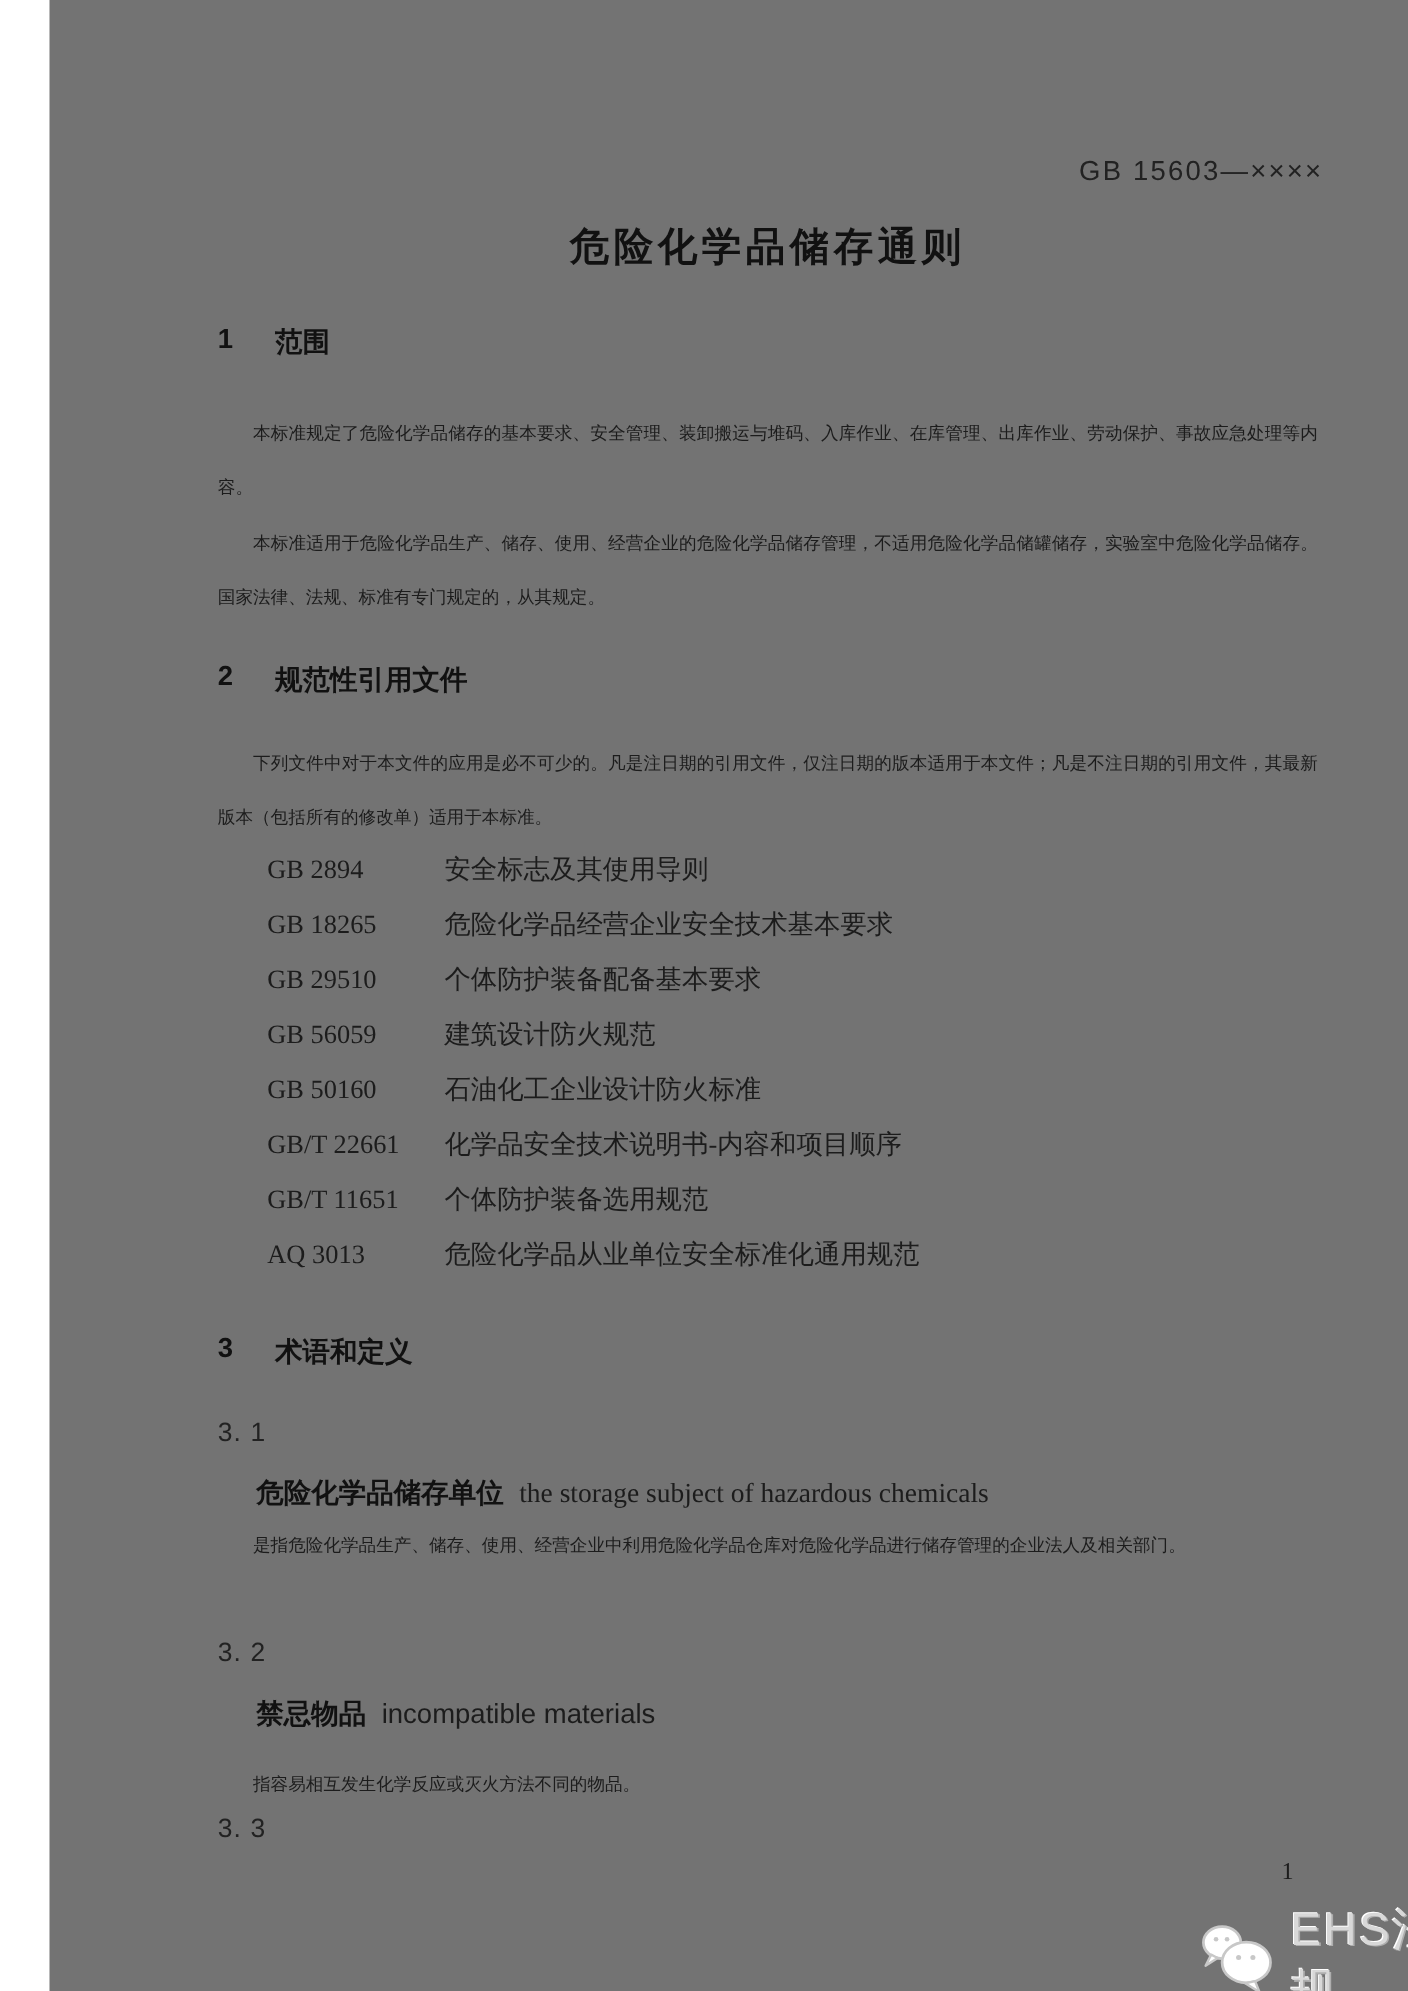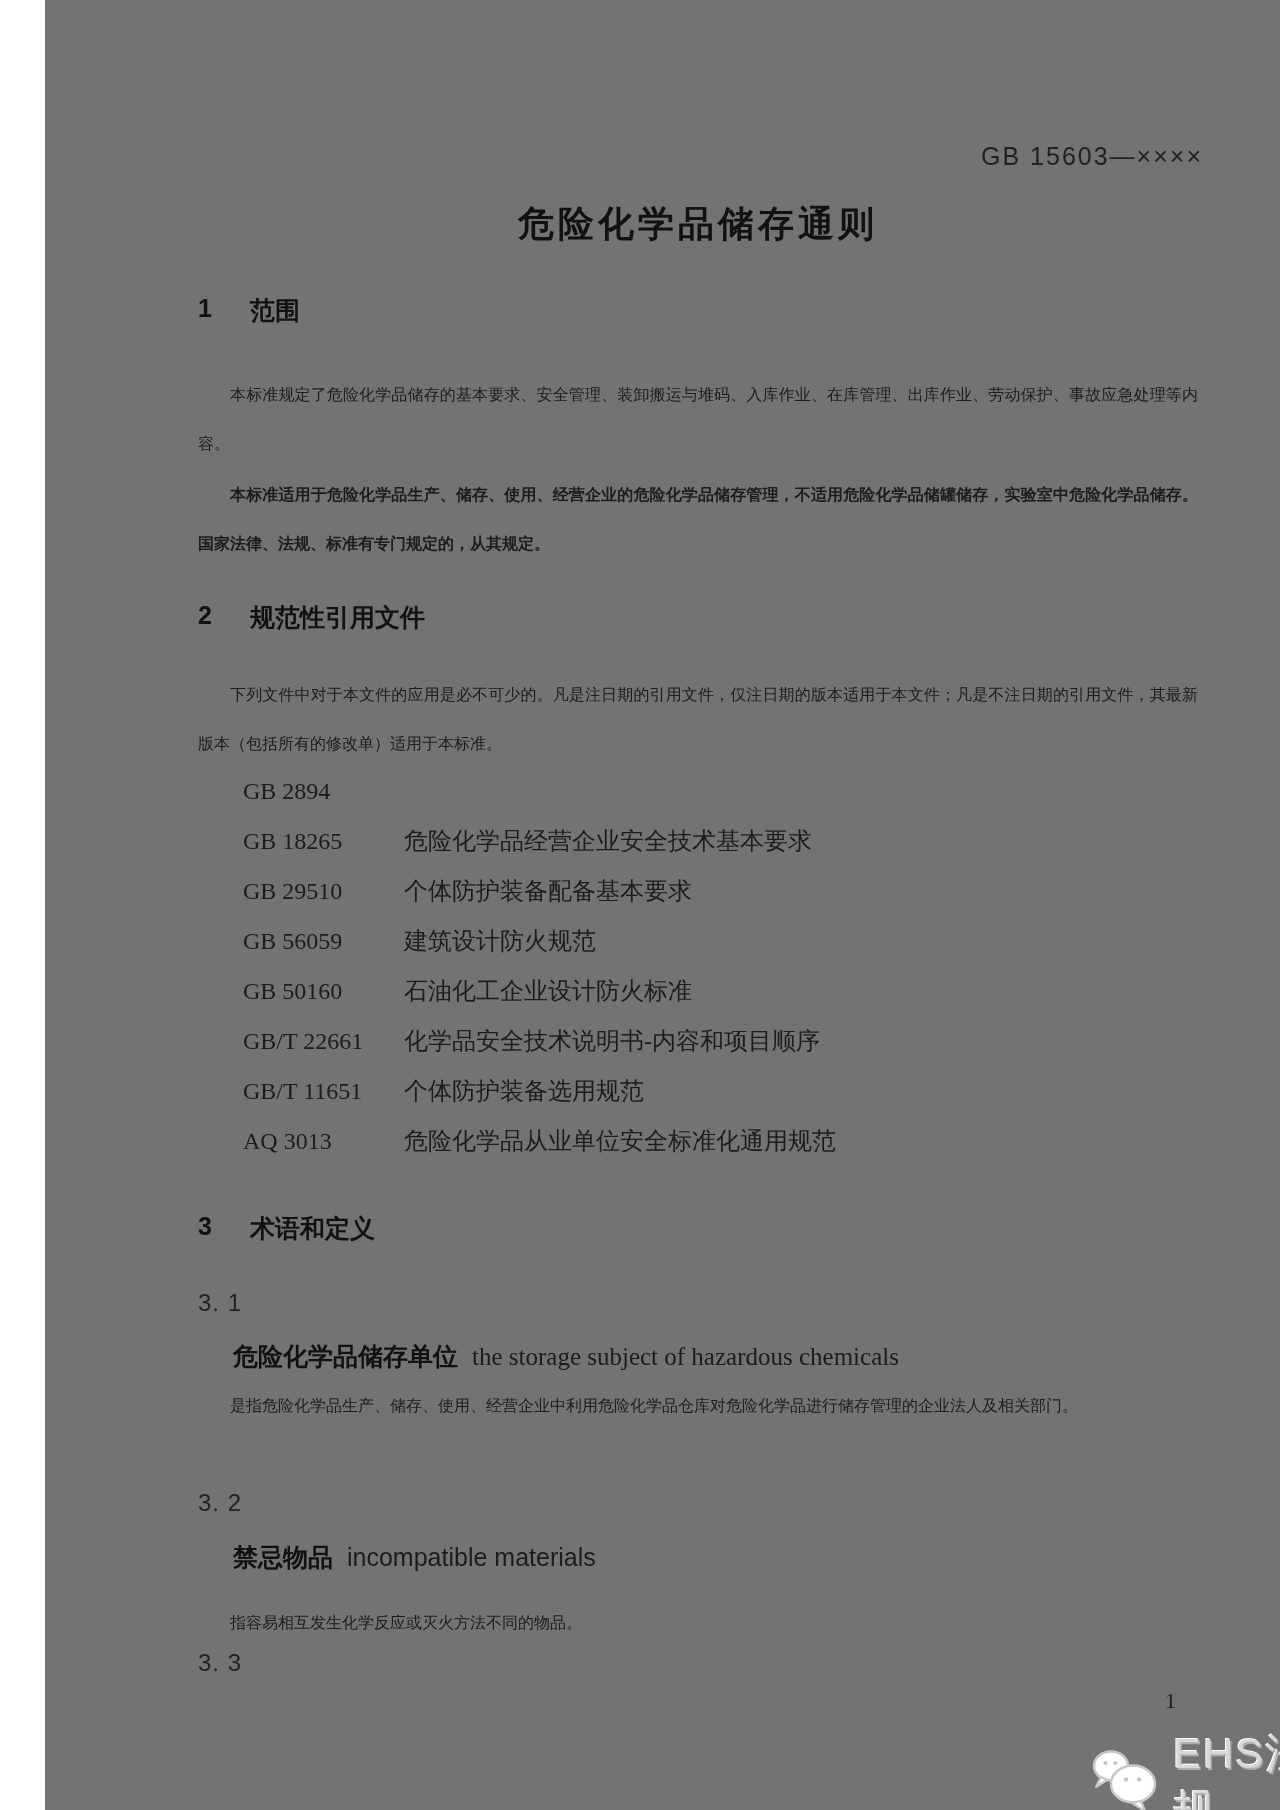--- a/index.html
+++ b/index.html
@@ -83,21 +83,21 @@
   .watermark-label {
     font-family:"Liberation Sans","DejaVu Sans",sans-serif;
     font-size:42px; letter-spacing:2px;
     color:#d8d8d8;
     text-shadow:1.5px 1.5px 0 #aeaeae, -1px -1px 0 #ffffff;
   }
 
   
   #h-s1   { top:294px; }
   #p-s1-1 { top:370px; }
-  #p-s1-2 { top:470px;font-weight:bold; }
+  #p-s1-2 { top:470px; }
   #h-s2   { top:601px; }
   #p-s2   { top:670px; }
   #h-s3   { top:1212px; }
   #t1-num  { top:1289px; }
   #t1-term { top:1340px; }
   #t1-def  { top:1381px; }
   #t2-num  { top:1489px; }
   #t2-term { top:1541px; }
   #t2-def  { top:1598px; }
   #t3-num  { top:1649px; }
@@ -122,20 +122,21 @@
   <div class="abs sec-heading" id="h-s2">
     <span class="sec-num">2</span>
     <span class="sec-title">规范性引用文件</span>
   </div>
 
   <div class="abs body-par" id="p-s2">下列文件中对于本文件的应用是必不可少的。凡是注日期的引用文件，仅注日期的版本适用于本文件；凡是不注日期的引用文件，其最新版本（包括所有的修改单）适用于本标准。</div>
 
   <div class="abs refs">
     <div class="ref-row">
       <span class="ref-code">GB 2894</span>
+      <span class="ref-title">安全标志及其使用导则</span>
     </div>
     <div class="ref-row">
       <span class="ref-code">GB 18265</span>
       <span class="ref-title">危险化学品经营企业安全技术基本要求</span>
     </div>
     <div class="ref-row">
       <span class="ref-code">GB 29510</span>
       <span class="ref-title">个体防护装备配备基本要求</span>
     </div>
     <div class="ref-row">

